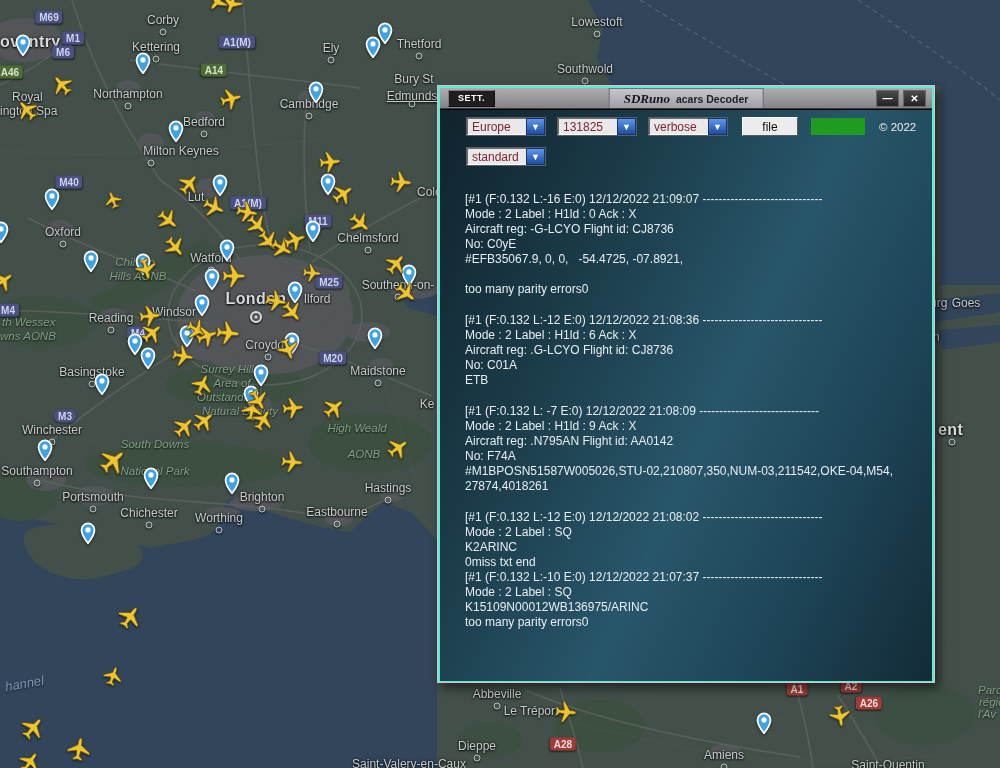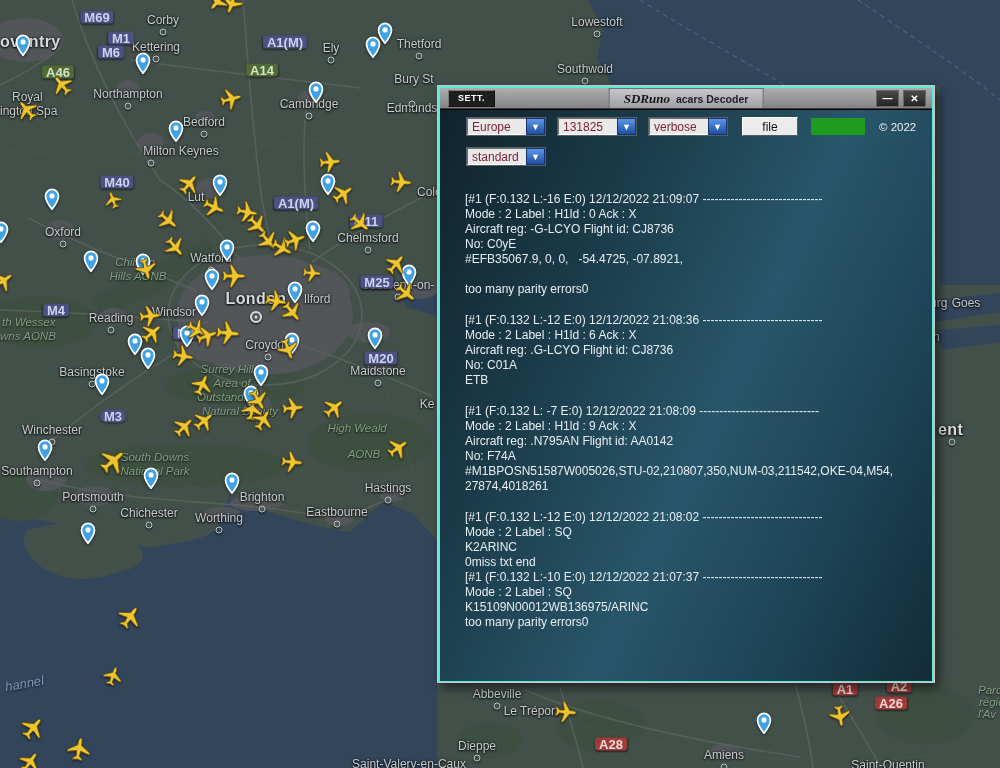--- a/index.html
+++ b/index.html
@@ -20,23 +20,23 @@
   .wlbl{position:absolute;font-style:italic;color:#7d95b5;font-size:13px;white-space:nowrap;
         text-shadow:0 1px 2px rgba(0,0,0,.6);}
   .cdot{position:absolute;width:5px;height:5px;border-radius:50%;border:1.4px solid #b9bec0;
         background:transparent;transform:translate(-50%,-50%);box-shadow:0 1px 2px rgba(0,0,0,.7);}
   .bullseye{position:absolute;width:8px;height:8px;border-radius:50%;border:2px solid #d8dbdd;
         transform:translate(-50%,-50%);box-shadow:0 1px 2px #000;}
   .bullseye:after{content:"";position:absolute;left:50%;top:50%;width:3px;height:3px;border-radius:50%;
         background:#d8dbdd;transform:translate(-50%,-50%);}
 
   
-  .badge{position:absolute;transform:translate(-50%,-50%);font-size:13px;font-weight:bold;
+  .badge{position:absolute;transform:translate(-50%,-50%);font-size:10px;font-weight:bold;
          padding:1px 4px;border-radius:3px;color:#d3d6ea;line-height:11px;
-         box-shadow:0 1px 2px rgba(0,0,0,.5);margin-left:48px;}
+         box-shadow:0 1px 2px rgba(0,0,0,.5);}
   .badge.mw{background:var(--motorway_badge);color:#ced3f0;}
   .badge.ar{background:var(--aroad_badge);color:#d6e2c8;}
   .badge.fr{background:var(--fr_badge);color:#f0d9d6;}
 
   .pin{position:absolute;width:18px;height:23px;margin-left:-9px;margin-top:-20px;
        filter:drop-shadow(0 1px 1.5px rgba(0,0,0,.6));}
   .plane{position:absolute;width:28px;height:28px;margin-left:-14px;margin-top:-14px;
        filter:drop-shadow(0 1px 1px rgba(0,0,0,.55));}
 
   
@@ -188,21 +188,21 @@
       <div class="cdot" style="left: 204px; top: 134px;"></div>
       <div class="lbl" style="left: 151px; top: 151px; margin-left: 30px;">Milton Keynes</div>
       <div class="cdot" style="left: 151px; top: 163px;"></div>
       <div class="lbl" style="left: 309px; top: 104px;">Cambridge</div>
       <div class="cdot" style="left: 309px; top: 116px;"></div>
       <div class="lbl" style="left: 331px; top: 48px;">Ely</div>
       <div class="cdot" style="left: 331px; top: 60px;"></div>
       <div class="lbl" style="left: 419px; top: 44px;">Thetford</div>
       <div class="cdot" style="left: 419px; top: 56px;"></div>
       <div class="lbl" style="left: 414px; top: 79px;">Bury St</div>
-      <div class="lbl" style="left: 412px; top: 108px;">Edmunds</div>
+      <div class="lbl" style="left: 412px; top: 96px; text-decoration: underline;">Edmunds</div>
       <div class="cdot" style="left: 412px; top: 104px;"></div>
       <div class="lbl" style="left: 597px; top: 22px;">Lowestoft</div>
       <div class="cdot" style="left: 597px; top: 34px;"></div>
       <div class="lbl" style="left: 585px; top: 69px;">Southwold</div>
       <div class="cdot" style="left: 585px; top: 81px;"></div>
       <div class="lbl left" style="left: 12px; top: 97px;">Royal</div>
       <div class="lbl left" style="left: 0px; top: 111px;">ington Spa</div>
       <div class="lbl" style="left: 63px; top: 232px;">Oxford</div>
       <div class="cdot" style="left: 63px; top: 244px;"></div>
       <div class="lbl" style="left: 196px; top: 197px;">Lut</div>
@@ -255,21 +255,21 @@
       <div class="cdot" style="left: 724px; top: 767px;"></div>
       <div class="lbl" style="left: 409px; top: 764px;">Saint-Valery-en-Caux</div>
       <div class="lbl" style="left: 888px; top: 765px;">Saint-Quentin</div>
       <div class="bullseye" style="left: 256px; top: 317px;"></div>
       <div class="area" style="left: 135px; top: 262px;">Chiltern</div>
       <div class="area" style="left: 138px; top: 276px;">Hills AONB</div>
       <div class="area" style="left: 230px; top: 369px;">Surrey Hills</div>
       <div class="area" style="left: 232px; top: 383px;">Area of</div>
       <div class="area" style="left: 228px; top: 397px;">Outstanding</div>
       <div class="area" style="left: 240px; top: 411px;">Natural Beauty</div>
-      <div class="area" style="left: 155px; top: 457px; text-align: center;">South Downs</div>
+      <div class="area" style="left: 155px; top: 444px; text-align: center;">South Downs</div>
       <div class="area" style="left: 155px; top: 471px;">National Park</div>
       <div class="area" style="left: 357px; top: 416px; margin-top: 12px;">High Weald</div>
       <div class="area" style="left: 364px; top: 454px;">AONB</div>
       <div class="area left" style="left: 2px; top: 322px;">th Wessex</div>
       <div class="area left" style="left: 0px; top: 336px;">wns AONB</div>
       <div class="area left" style="left: 978px; top: 690px;">Parc</div>
       <div class="area left" style="left: 979px; top: 702px;">régio</div>
       <div class="area left" style="left: 978px; top: 714px;">l'Av</div>
       <div class="wlbl" style="left: 5px; top: 676px; transform: rotate(-10deg);">hannel</div>
       <div class="badge mw" style="left: 49px; top: 17px;">M69</div>
@@ -282,21 +282,21 @@
       <div class="badge mw" style="left: 248px; top: 203px;">A1(M)</div>
       <div class="badge mw" style="left: 318px; top: 221px;">M11</div>
       <div class="badge mw" style="left: 329px; top: 282px;">M25</div>
       <div class="badge mw" style="left: 8px; top: 310px;">M4</div>
       <div class="badge mw" style="left: 138px; top: 333px;">M4</div>
       <div class="badge mw" style="left: 65px; top: 416px; border-radius: 6px;">M3</div>
       <div class="badge mw" style="left: 333px; top: 358px;">M20</div>
       <div class="badge fr" style="left: 563px; top: 744px;">A28</div>
       <div class="badge fr" style="left: 797px; top: 689px;">A1</div>
       <div class="badge fr" style="left: 851px; top: 686px;">A2</div>
-      <div class="badge fr" style="left: 843px; top: 703px; text-align: right;">A26</div>
+      <div class="badge fr" style="left: 869px; top: 703px; text-align: right;">A26</div>
       <div class="pin" style="left: 23px; top: 53px;"><svg width="18" height="23" viewBox="-6 -9.5 12 17">
           <path d="M0 7 C-3.4 2.6 -4.8 0.2 -4.8 -2.9 A4.8 4.8 0 1 1 4.8 -2.9 C4.8 0.2 3.4 2.6 0 7 Z" fill="var(--pin)" stroke="#ffffff" stroke-width="1.3"></path>
           <circle cx="0" cy="-2.9" r="1.9" fill="#ffffff"></circle>
         </svg></div>
       <div class="pin" style="left: 143px; top: 71px;"><svg width="18" height="23" viewBox="-6 -9.5 12 17">
           <path d="M0 7 C-3.4 2.6 -4.8 0.2 -4.8 -2.9 A4.8 4.8 0 1 1 4.8 -2.9 C4.8 0.2 3.4 2.6 0 7 Z" fill="var(--pin)" stroke="#ffffff" stroke-width="1.3"></path>
           <circle cx="0" cy="-2.9" r="1.9" fill="#ffffff"></circle>
         </svg></div>
       <div class="pin" style="left: 316px; top: 100px;"><svg width="18" height="23" viewBox="-6 -9.5 12 17">
           <path d="M0 7 C-3.4 2.6 -4.8 0.2 -4.8 -2.9 A4.8 4.8 0 1 1 4.8 -2.9 C4.8 0.2 3.4 2.6 0 7 Z" fill="var(--pin)" stroke="#ffffff" stroke-width="1.3"></path>

